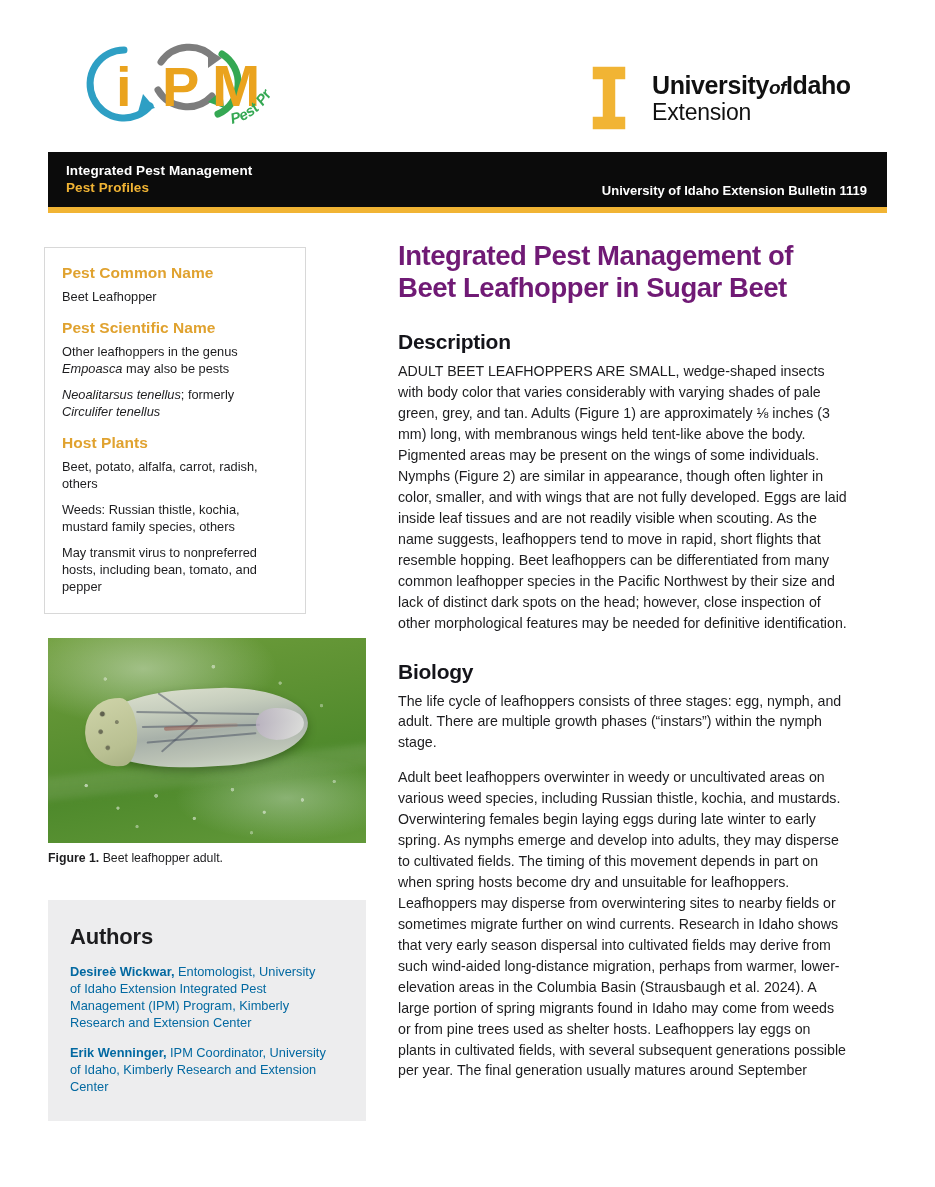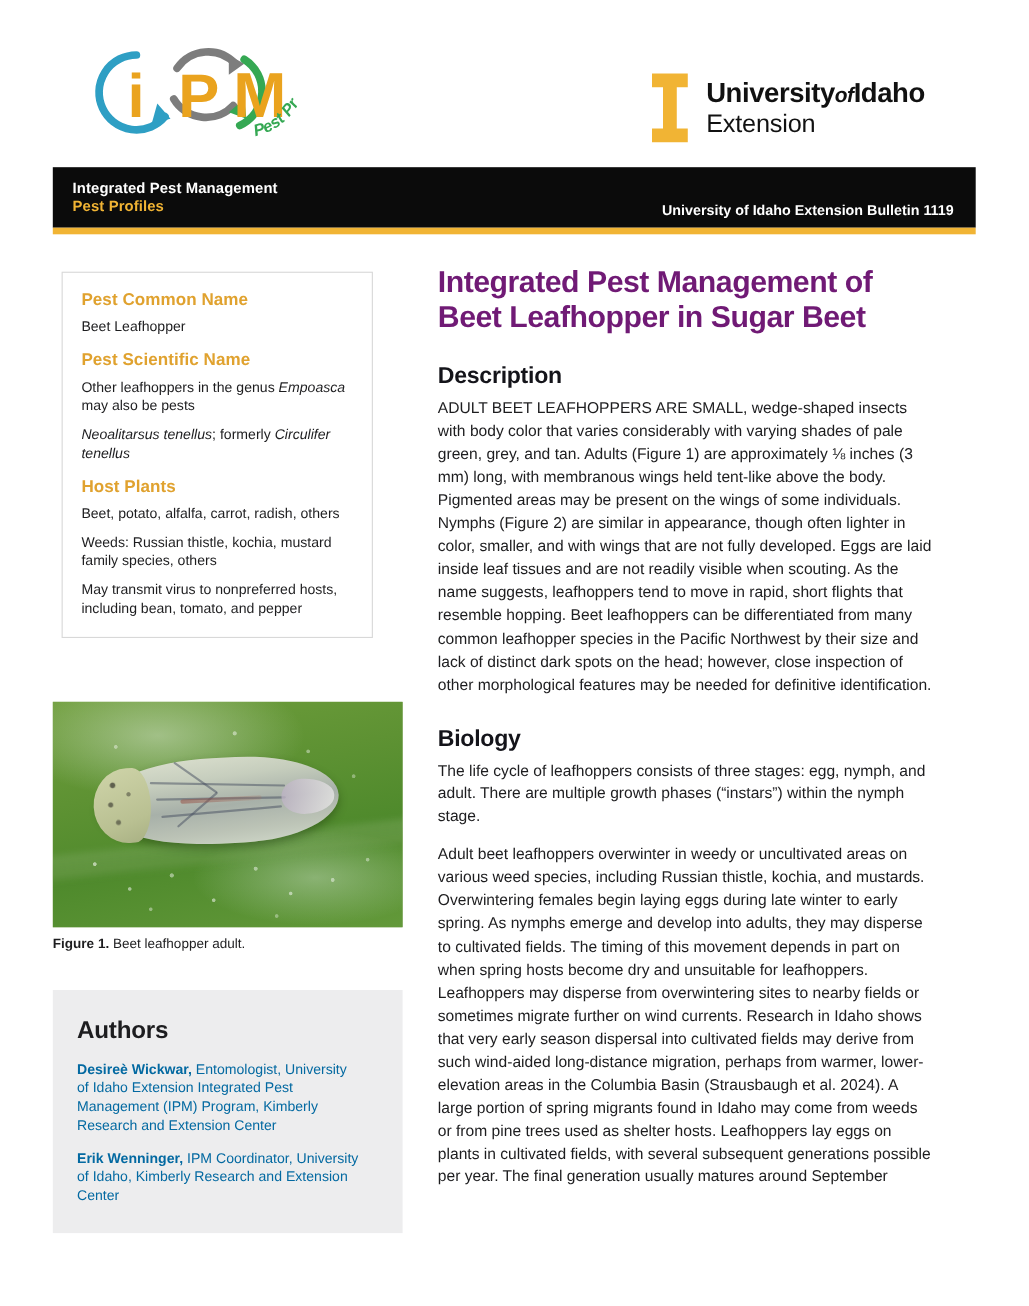--- a/index.html
+++ b/index.html
@@ -27,21 +27,21 @@
     left: 62px; top: 28px;
     width: 265px; height: 112px;
   }
 
   .uidaho-logo {
     position: absolute;
     left: 590px; top: 62px;
     width: 275px; height: 72px;
     display: flex;
     align-items: center;
-    gap: 14px;
+    gap: 24px;
   }
   .uidaho-i {
     width: 38px; height: 68px;
     position: relative;
     flex: none;
   }
   .uidaho-words { line-height: 1; }
   .uidaho-line1 {
     font-size: 25px;
     font-weight: bold;
@@ -96,22 +96,22 @@
   .banner-rule {
     position: absolute;
     left: 48px; top: 207px;
     width: 839px; height: 6px;
     background: #f1b434;
   }
 
   
   .sidebar {
     position: absolute;
-    left: 56px; top: 247px;
-    width: 283px;
+    left: 44px; top: 247px;
+    width: 262px;
   }
   .main {
     position: absolute;
     left: 398px; top: 240px;
     width: 452px;
   }
 
   
   .info-box {
     border: 1px solid #d8d8d8;

